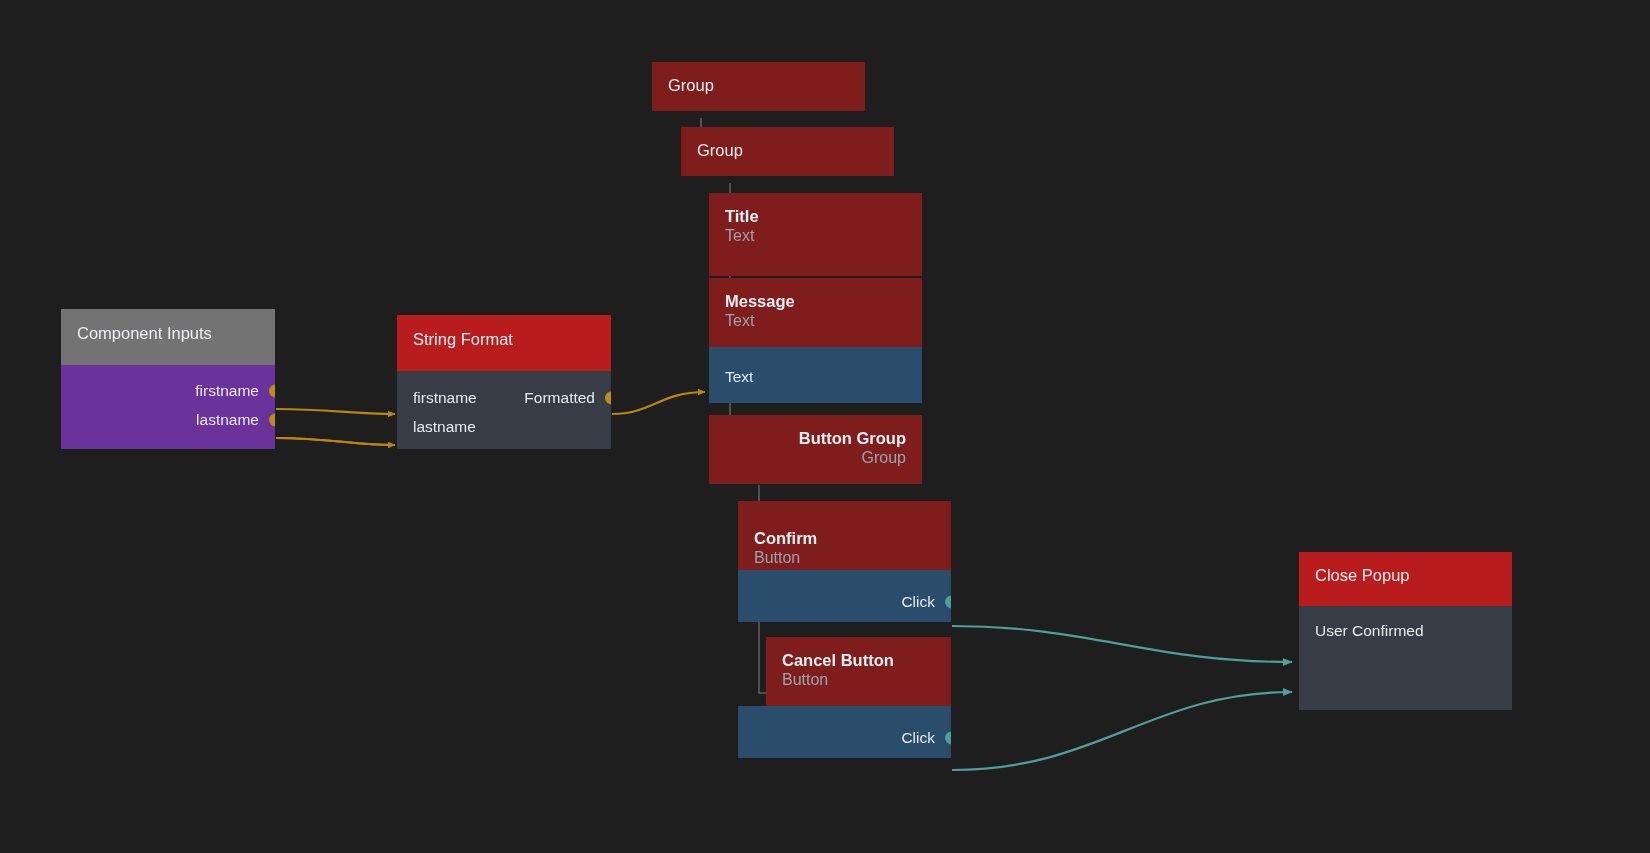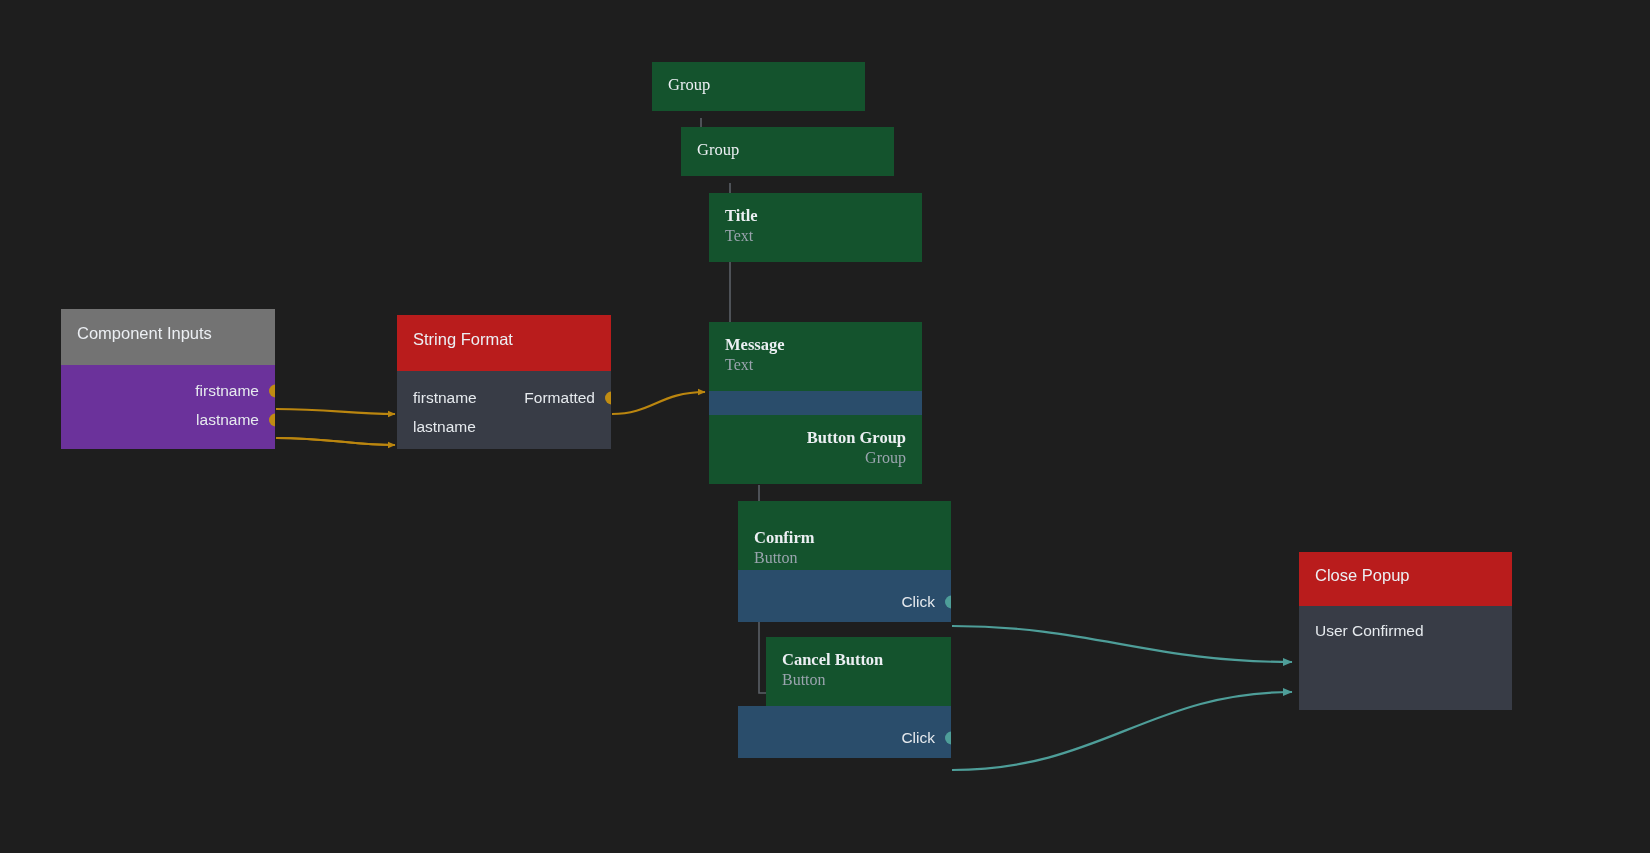--- a/index.html
+++ b/index.html
@@ -71,21 +71,21 @@
   .node-body {
     box-sizing: border-box;
     position: relative;
   }
 
   
   .node.purple .node-header { background: #737373; }
   .node.purple .node-body   { background: #6b329b; }
 
   
-  .node.blue .node-header { background: #14532d; font-family: Liberation Serif, serif; }
+  .node.blue .node-header { background: #7f1d1d; }
   .node.blue .node-body   { background: #2a4d6b; }
 
   
   .node.dark .node-header { background: #b91c1c; }
   .node.dark .node-body   { background: #383c46; }
 
   
   .port-row {
     position: relative;
     height: 29px;
@@ -194,28 +194,28 @@
     </div>
   </div>
 
   <div class="node blue" style="left:681px; top:127px; width:213px;">
     <div class="node-header" style="height:49px; padding-top:13px;">
       <div class="node-title">Group</div>
     </div>
   </div>
 
   <div class="node blue" style="left:709px; top:193px; width:213px;">
-    <div class="node-header" style="height:69px; padding-top:13px;">
+    <div class="node-header" style="height:83px; padding-top:13px;">
       <div class="node-title bold">Title</div>
       <div class="node-subtitle">Text</div>
     </div>
   </div>
 
   <div class="node blue" style="left:709px; top:278px; width:213px;">
-    <div class="node-header" style="height:69px; padding-top:13px;margin-top:44px;">
+    <div class="node-header" style="height:69px; padding-top:13px;">
       <div class="node-title bold">Message</div>
       <div class="node-subtitle">Text</div>
     </div>
     <div class="node-body" style="height:56px; padding-top:15px;">
       <div class="port-row">
         <span class="port-label left">Text</span>
       </div>
     </div>
   </div>
 

